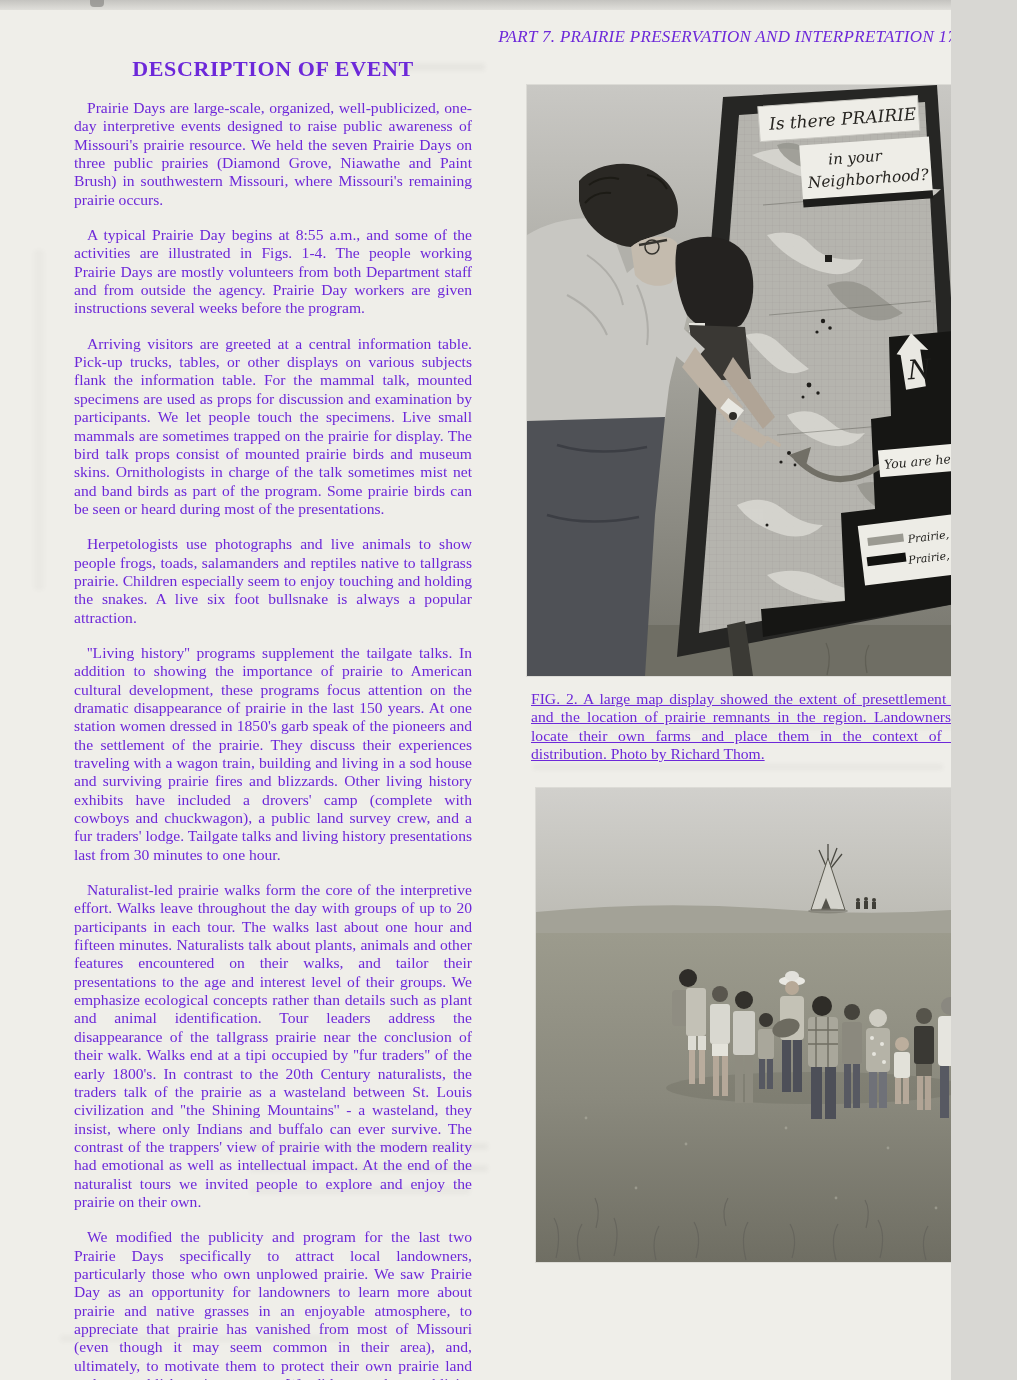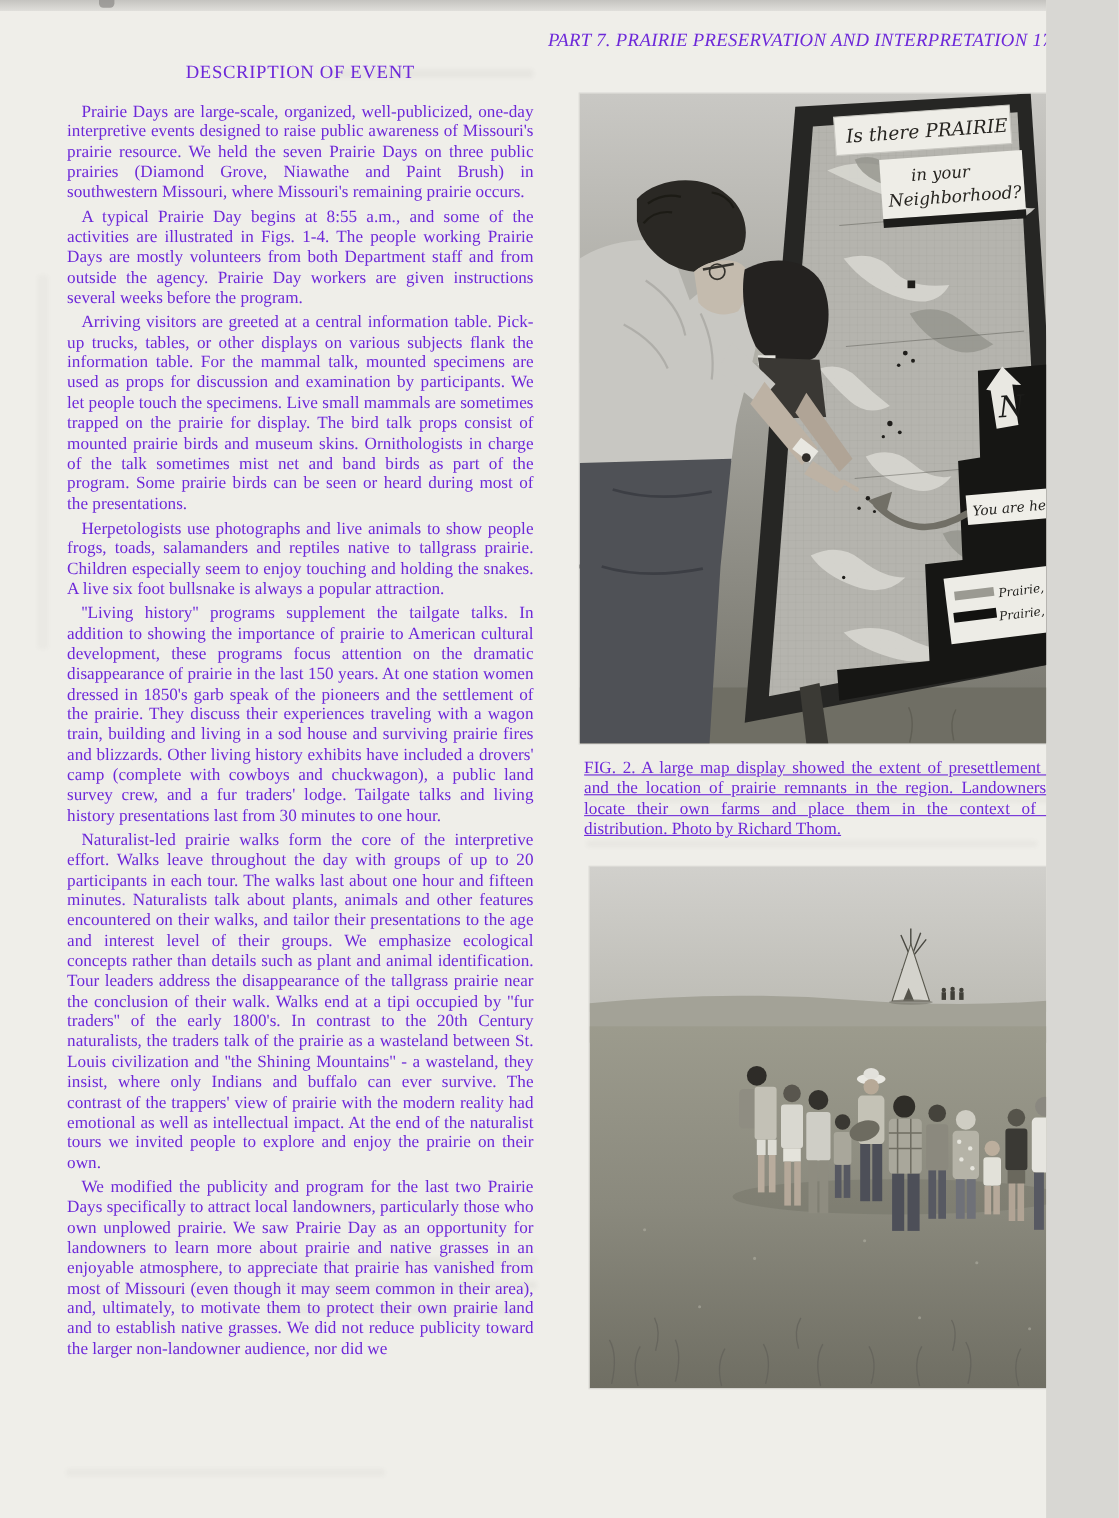--- a/index.html
+++ b/index.html
@@ -17,26 +17,26 @@
   .scan-nick{position:absolute;top:0;left:90px;width:14px;height:7px;background:#8a8986;opacity:.7;border-radius:0 0 4px 4px;}
   .ghost{position:absolute;background:#55534f;filter:blur(2px);border-radius:2px;}
 
   .page-header{
     position:absolute;top:27px;left:0;width:965px;
     text-align:right;font-style:italic;font-size:17px;letter-spacing:.3px;
   }
 
   .left-col{position:absolute;left:57px;top:56px;width:432px;}
   .left-col h3{
-    text-align:center;font-weight:normal;font-size:17px;
+    text-align:center;font-weight:bold;font-size:22px;
     letter-spacing:.6px;margin:0 0 17px 0;
   }
   .left-col h3.mid{margin-top:26px;}
   .left-col p{
-    margin:4px;font-size:15.6px;line-height:18.35px;
+    margin:17px;font-size:15.6px;line-height:18.35px;
     text-align:justify;text-indent:13px;
   }
 
   .figure-photo{position:absolute;box-shadow:0 0 0 1px rgba(0,0,0,.08);}
   #photo1{left:527px;top:85px;width:480px;height:591px;}
   #photo2{left:536px;top:788px;width:466px;height:474px;}
   .figure-caption{
     position:absolute;width:462px;left:527px;
     font-size:15.6px;line-height:18.4px;text-align:justify;margin:4px;text-decoration:underline;
   }

